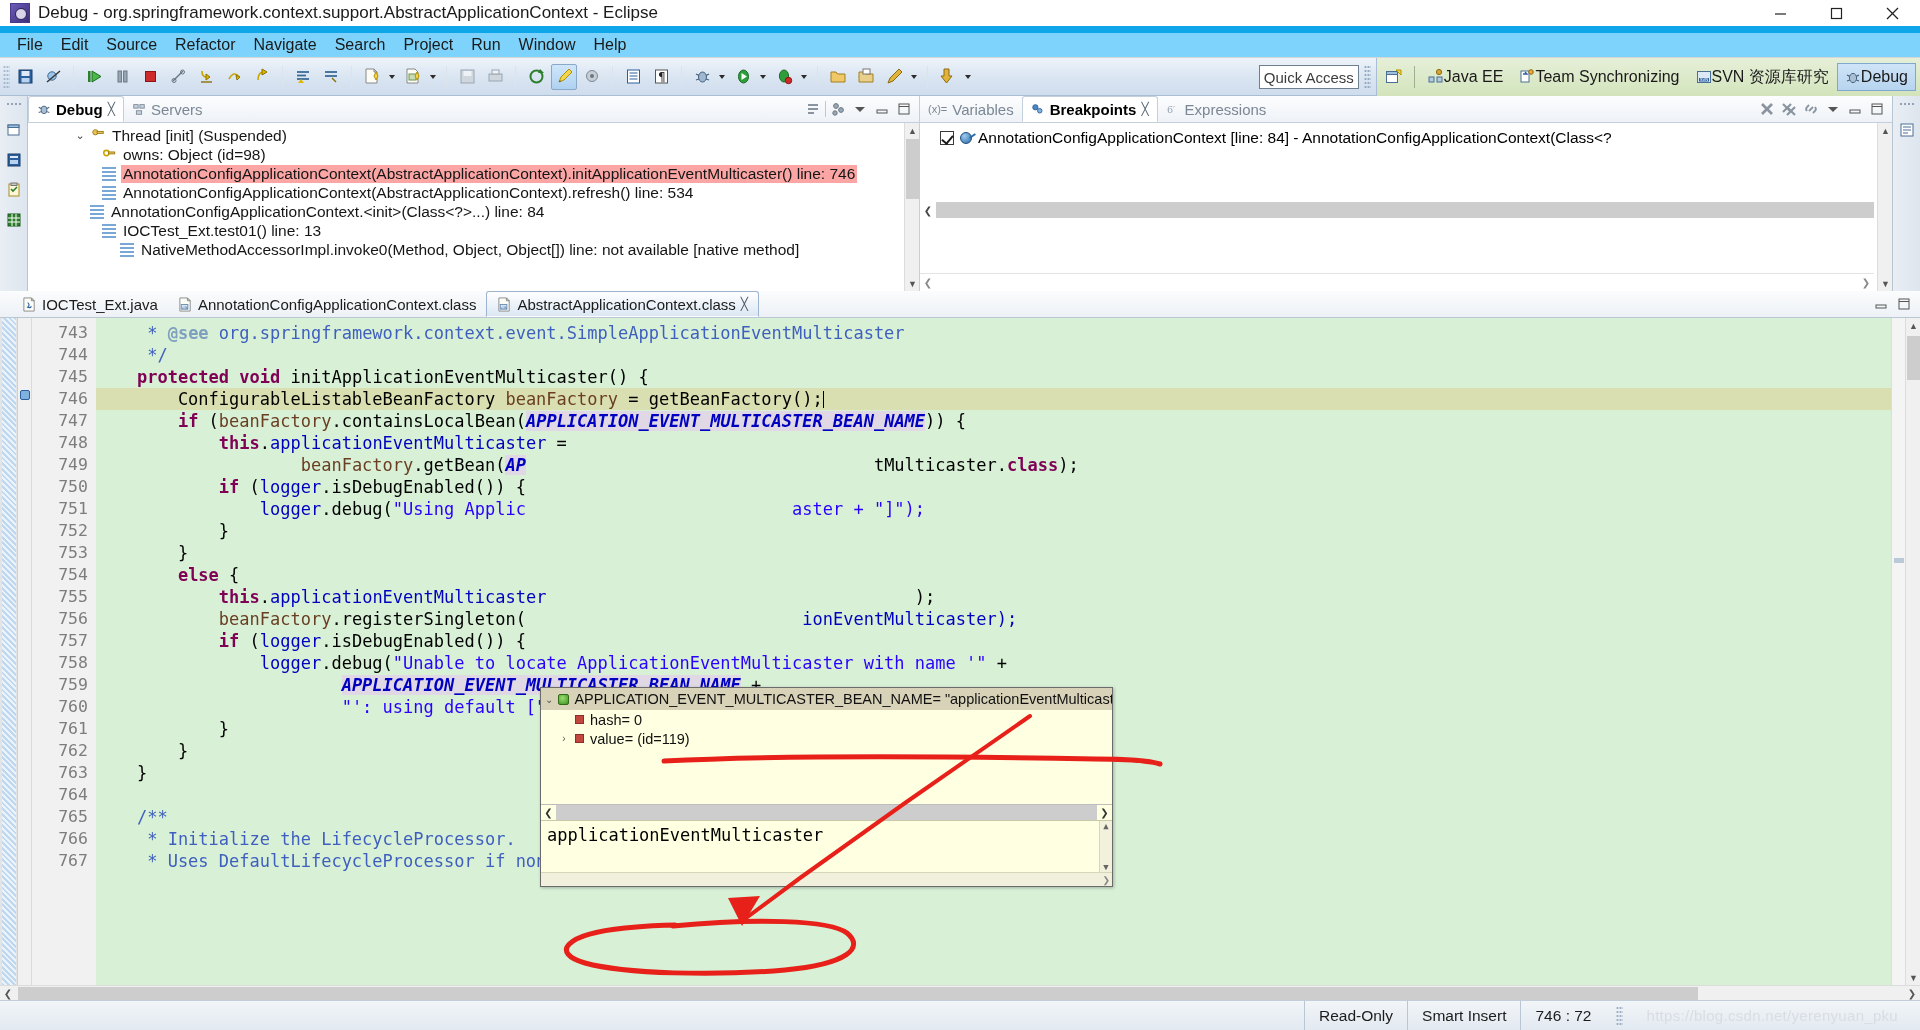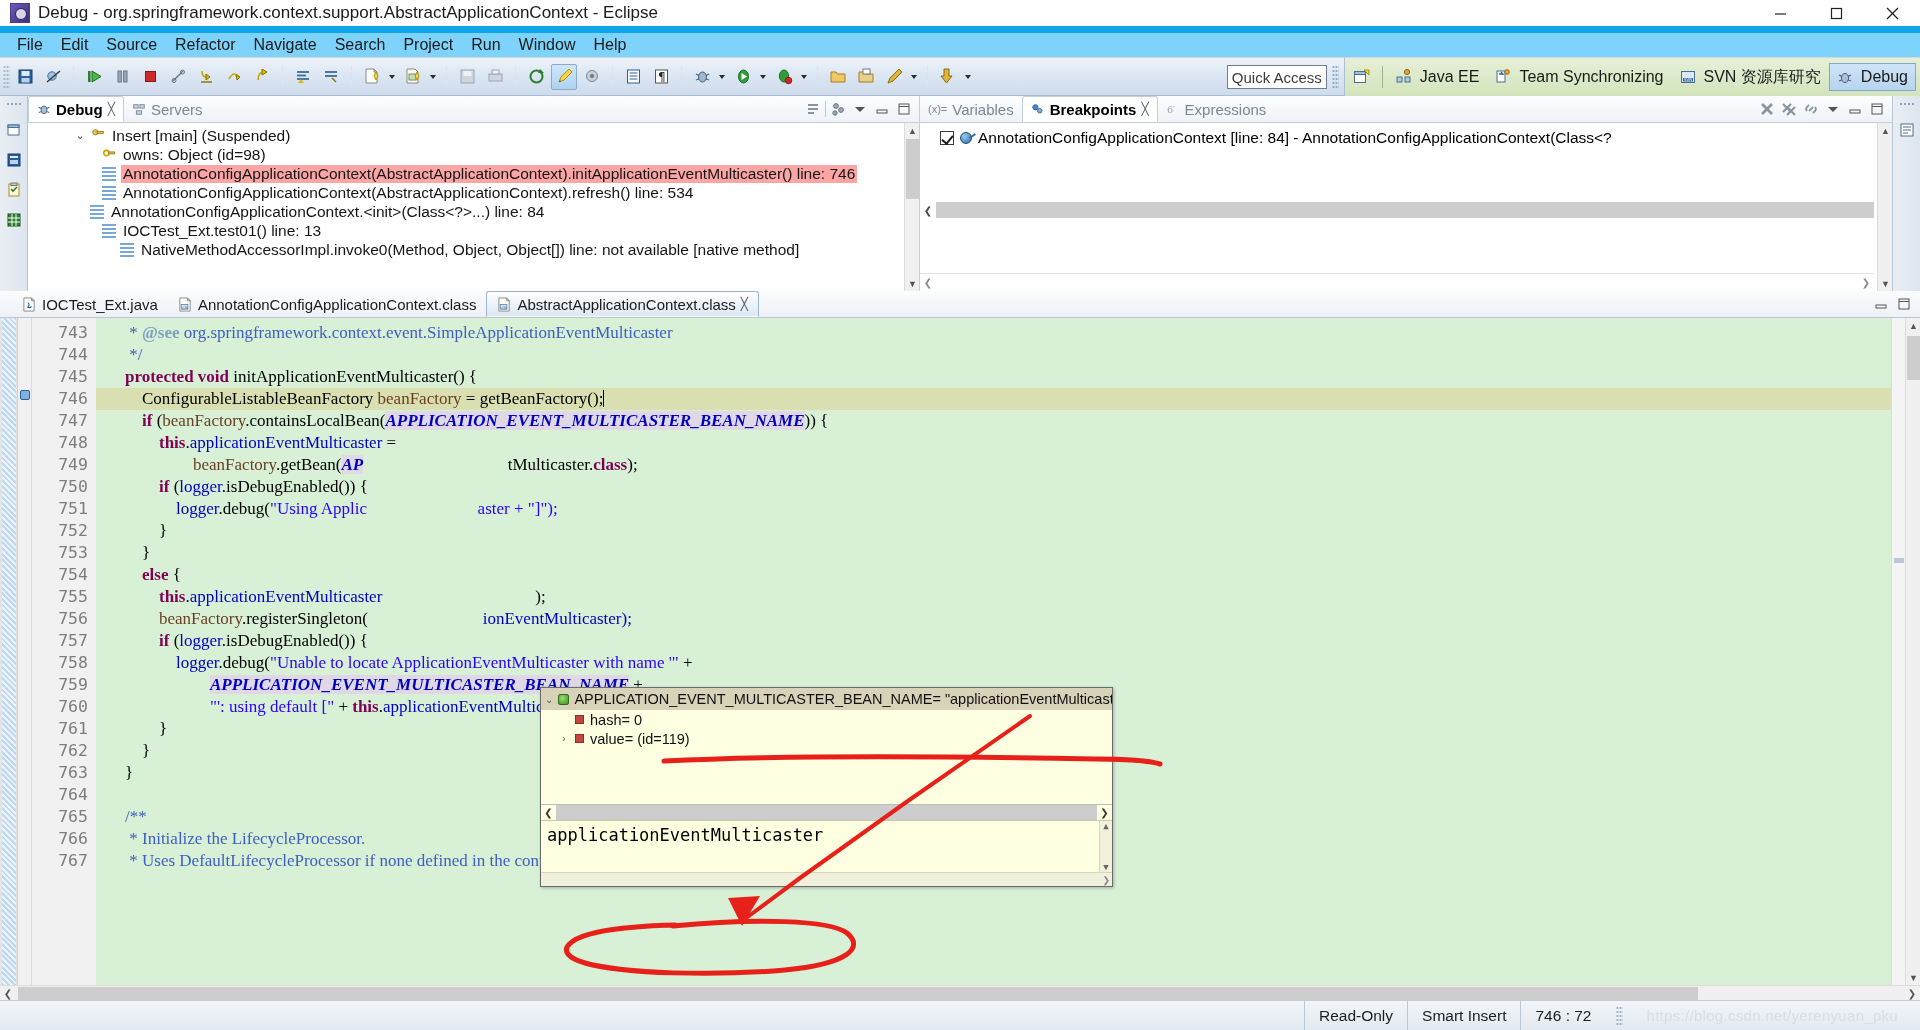--- a/index.html
+++ b/index.html
@@ -110,21 +110,21 @@
     background-image: radial-gradient(circle, #93a9c0 1px, transparent 1.2px);
     background-size: 3px 4px;
   }
   .persp-bar {
     height: 38px; display: flex; align-items: center;
     background: linear-gradient(to bottom,#e6efd8,#d3e4bc);
     border-left: 1px solid #a9bed4;
     padding: 0 4px;
   }
   .persp-btn {
-    display: flex; align-items: center; gap: 8px;
+    display: flex; align-items: center; gap: 0;
     height: 28px; padding: 0 7px; font-size: 16px; color: #1a1a1a;
     border: 1px solid transparent; white-space: nowrap;
   }
   .persp-btn.selected {
     background: linear-gradient(to bottom,#cfe4f7,#b7d4ef);
     border: 1px solid #7fa8cf;
   }
   .persp-open {
     width: 26px; height: 26px; display: flex;
     align-items: center; justify-content: center; margin-right: 2px;
@@ -280,21 +280,21 @@
     border: 1px solid #8a8a8a; background: #fff;
     font-size: 8px; line-height: 7px; text-align: center; color: #333;
   }
   .code-view {
     flex: 1 1 auto; background: #d7f0d6;
     position: relative; overflow: hidden;
     font-family: "DejaVu Sans Mono", monospace;
     font-size: 17px; padding-top: 4px;
     min-width: 0;
   }
-  .cline { height: 22px; line-height: 22px; white-space: pre; padding-left: 12px; font-family: Liberation Serif, serif; }
+  .cline { height: 22px; line-height: 22px; white-space: pre; padding-left: 0; }
   .cline.current { background: #d9dfb0; }
   .kw   { color: #7f0055; font-weight: bold; }
   .str  { color: #2a00ff; }
   .cmtl { color: #3f5fbf; }
   .cmtt { color: #7f9fbf; font-weight: bold; }
   .sfld { color: #0000c0; font-style: italic; font-weight: bold; background: #e0d8e4; }
   .fld  { color: #0000c0; }
   .loc  { color: #6a3e22; }
   .plain{ color: #000000; }
   .caret {
@@ -770,21 +770,21 @@
           <div class="tree">
 
             <div class="trow" style="padding-left:46px;">
               <span class="twisty">⌄</span>
               <span>
                 <svg width="14" height="14" viewBox="0 0 16 16">
                     <circle cx="5" cy="6" r="3" fill="#e8c35a" stroke="#9a7a10"></circle>
                     <rect x="7" y="5" width="7" height="2.3" fill="#e8c35a" stroke="#9a7a10"></rect>
                   </svg>
               </span>
-              <span class="lbl">Insert [main] (Suspended)</span>
+              <span class="lbl">Thread [init] (Suspended)</span>
             </div>
 
             <div class="trow" style="padding-left:74px;">
               <span>
                 <svg width="14" height="14" viewBox="0 0 16 16">
                     <circle cx="5" cy="8" r="3" fill="none" stroke="#c8a400" stroke-width="1.8"></circle>
                     <rect x="7.5" y="6.8" width="7" height="2.2" fill="#e8c35a" stroke="#9a7a10"></rect>
                   </svg>
               </span>
               <span class="lbl">owns: Object  (id=98)</span>

